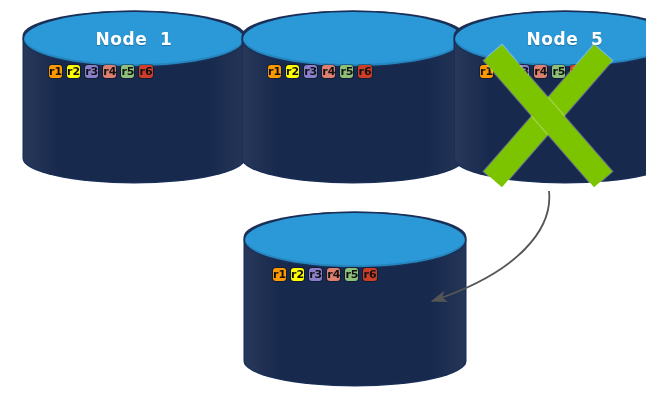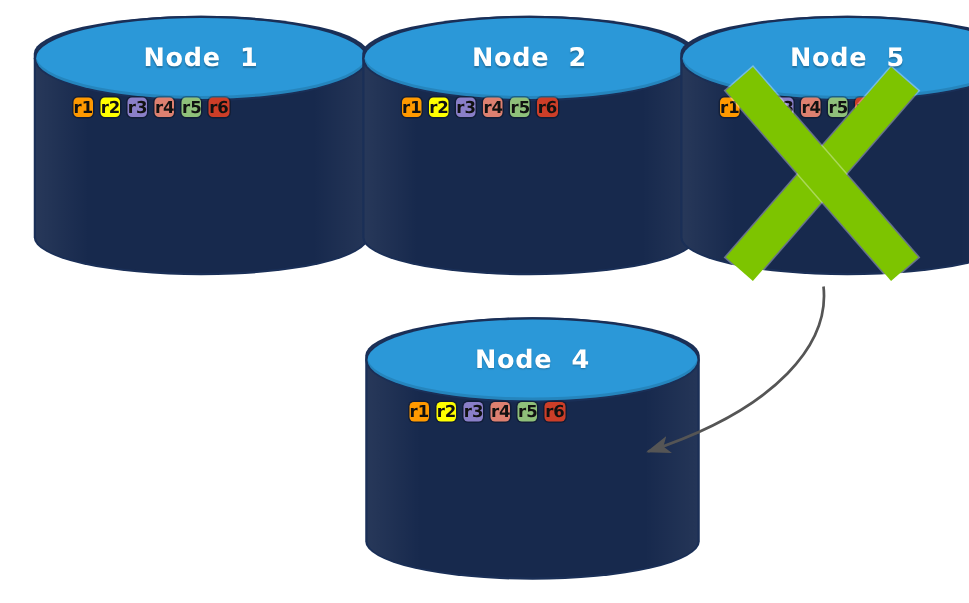--- a/index.html
+++ b/index.html
@@ -138,21 +138,20 @@
       <div class="row" style="background:#8a7fc8;">r3</div>
       <div class="row" style="background:#dd8070;">r4</div>
       <div class="row" style="background:#8fc07a;">r5</div>
       <div class="row" style="background:#cc3e28;">r6</div>
     </div>
   </div>
 
   <div class="node" style="left:243px; top:12px; width:172px; height:170px;">
     <div class="body"></div>
     <div class="top"></div>
-    <div class="title">Node  2</div>
     <div class="rows" style="top:53px; padding:0 25px; box-sizing:border-box;">
       <div class="row" style="background:#ff9900;">r1</div>
       <div class="row" style="background:#ffff00;">r2</div>
       <div class="row" style="background:#8a7fc8;">r3</div>
       <div class="row" style="background:#dd8070;">r4</div>
       <div class="row" style="background:#8fc07a;">r5</div>
       <div class="row" style="background:#cc3e28;">r6</div>
     </div>
   </div>
 
@@ -171,21 +170,20 @@
   </div>
 
   <div class="xmark" style="left:487px; top:42px; width:122px; height:148px;">
     <div class="bar a"></div>
     <div class="bar b"></div>
   </div>
 
   <div class="node" style="left:245px; top:213px; width:172px; height:172px;">
     <div class="body"></div>
     <div class="top"></div>
-    <div class="title">Node  4</div>
     <div class="rows" style="top:55px; padding:0 28px; box-sizing:border-box;">
       <div class="row" style="background:#ff9900;">r1</div>
       <div class="row" style="background:#ffff00;">r2</div>
       <div class="row" style="background:#8a7fc8;">r3</div>
       <div class="row" style="background:#dd8070;">r4</div>
       <div class="row" style="background:#8fc07a;">r5</div>
       <div class="row" style="background:#cc3e28;">r6</div>
     </div>
   </div>
 

